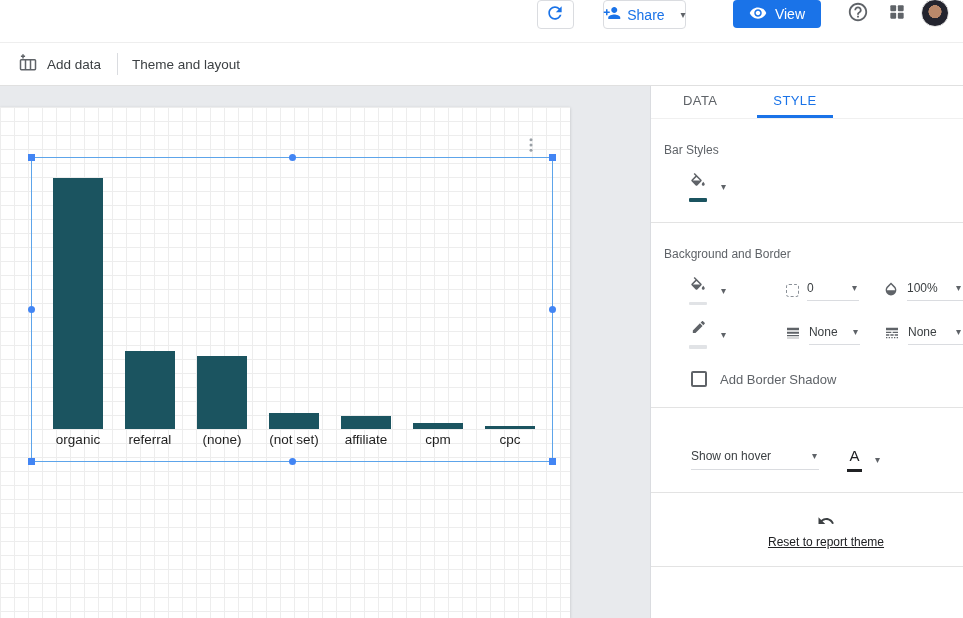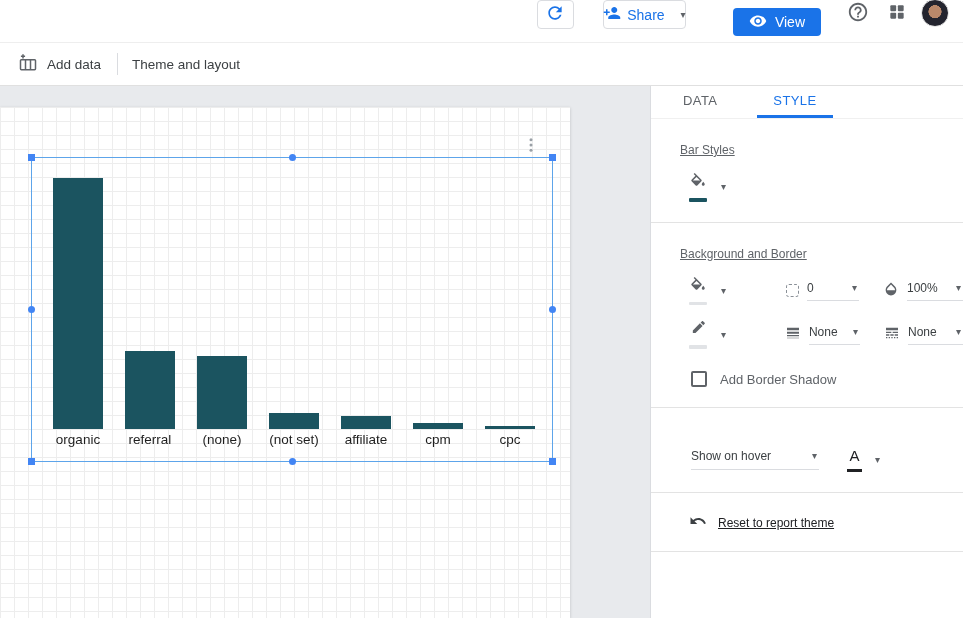--- a/index.html
+++ b/index.html
@@ -13,21 +13,21 @@
   .topbar .tb-btn { display:flex; align-items:center; justify-content:center;
     height:29px; border:1px solid var(--border); border-radius:4px; background:#fff;
     cursor:pointer; margin-top:0; }
   .refresh-btn { width:37px; margin-right:29px; }
   .share-btn { width:83px; margin-right:47px; padding:0 6px; gap:6px; }
   .share-btn .share-label { font-size:14px; color:var(--blue); }
   .share-sep { width:1px; height:17px; background:var(--border); margin-left:2px; }
   .share-caret { margin-left:2px; }
   .view-btn { display:flex; align-items:center; gap:8px; height:28px; padding:0 16px;
     background:var(--blue); color:#fff; border:none; border-radius:4px; font-size:14px;
-    font-weight:500; margin-right:22px; cursor:pointer; margin-top:8px; }
+    font-weight:500; margin-right:22px; cursor:pointer; margin-top:0; }
   .round-btn { width:30px; height:30px; border:none; background:transparent; display:flex;
     align-items:center; justify-content:center; cursor:pointer; margin-right:9px; margin-top:-2px; }
   .avatar { width:28px; height:28px; border-radius:50%; margin-top:-1px; cursor:pointer;
     background:radial-gradient(circle at 50% 45%, #b9886a 0 33%, #23242e 35%);
     border:1px solid #e3e3e3; }
   .caret { color:var(--gray); font-size:10px; line-height:1; }
 
   
   .toolbar { height:43px; display:flex; align-items:center; padding-left:18px;
     border-bottom:1px solid #e0e0e0; background:#fff; }
@@ -64,21 +64,21 @@
   
   .panel { position:absolute; right:0; top:0; bottom:0; width:313px; background:#fff;
     border-left:1px solid var(--border); }
   .tabs { display:flex; height:33px; padding-left:16px; border-bottom:1px solid #f0f0f0; }
   .tab { padding:0 16px; margin-right:24px; display:flex; align-items:center;
     font-size:13px; font-weight:500; letter-spacing:.4px; color:var(--gray);
     cursor:pointer; border-bottom:3px solid transparent; }
   .tab.active { color:var(--blue); border-bottom-color:var(--blue); }
 
   .psec { padding:24px 0 20px 0; }
-  .ptitle { padding-left:29px; font-size:12px; color:var(--gray);text-decoration:underline; }
+  .ptitle { padding-left:13px; font-size:12px; color:var(--gray); }
   .pdiv { height:1px; background:#e3e3e3; }
 
   .ctl-row { display:flex; align-items:center; padding-left:38px; margin-top:16px; }
   .icon-stack { display:flex; flex-direction:column; align-items:center; gap:3px; cursor:pointer; }
   .color-strip { width:18px; height:3.5px; border-radius:1px; }
   .strip-bar { background:var(--bar); }
   .strip-light { background:#e1e3e6; }
   .fill-ctl { display:flex; align-items:center; gap:14px; width:56px; }
   .dd { display:flex; justify-content:space-between; align-items:center;
     border-bottom:1px solid var(--border); padding:0 2px 5px 0; font-size:12px;
@@ -92,21 +92,21 @@
     cursor:pointer; }
   .check-label { font-size:13px; color:var(--gray); }
 
   .select { width:128px; display:flex; justify-content:space-between; align-items:center;
     border-bottom:1px solid var(--border); padding:0 2px 6px 0; font-size:12px;
     color:var(--dark); cursor:pointer; }
   .textcolor-btn { display:flex; align-items:center; gap:13px; margin-left:28px; cursor:pointer; }
   .letterA { font-size:15px; font-weight:500; color:#202124; line-height:1; }
   .black-strip { width:15px; height:3px; background:#202124; margin-top:3px; }
 
-  .panel-footer { display:flex; align-items:center; gap:11px; padding:19px 0 17px 38px; }
+  .panel-footer { display:flex; align-items:center; gap:1px; padding:19px 0 17px 38px;flex-direction:column; }
   .reset-link { font-size:12px; color:#202124; text-decoration:underline; cursor:pointer; }
 </style>
 </head>
 <body>
 
 <div class="app">
 
   <header class="topbar">
     <button class="tb-btn refresh-btn">
       <span>

